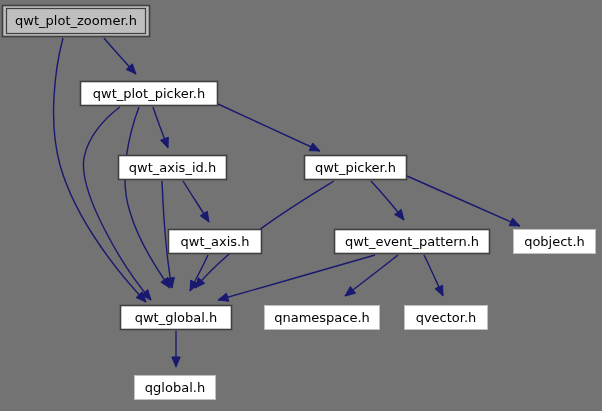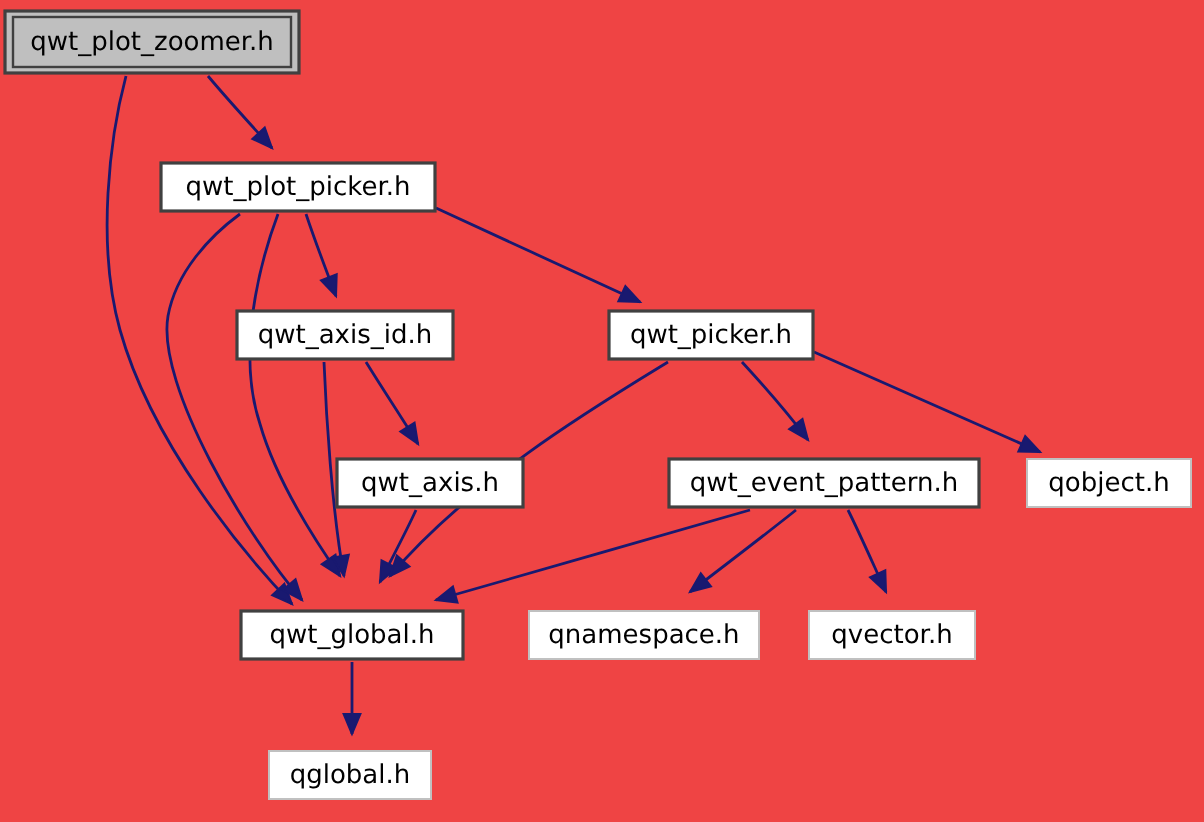--- a/index.html
+++ b/index.html
@@ -4,21 +4,21 @@
 <style>
   html, body {
     margin: 0;
     padding: 0;
     background: #ffffff;
   }
   #graph-root {
     position: relative;
     width: 602px;
     height: 411px;
-    background: #ef4444;
+    background: #737373;
     font-family: "DejaVu Sans", sans-serif;
     overflow: hidden;
   }
   svg#graph-svg {
     position: absolute;
     left: 0;
     top: 0;
     width: 602px;
     height: 411px;
     display: block;

